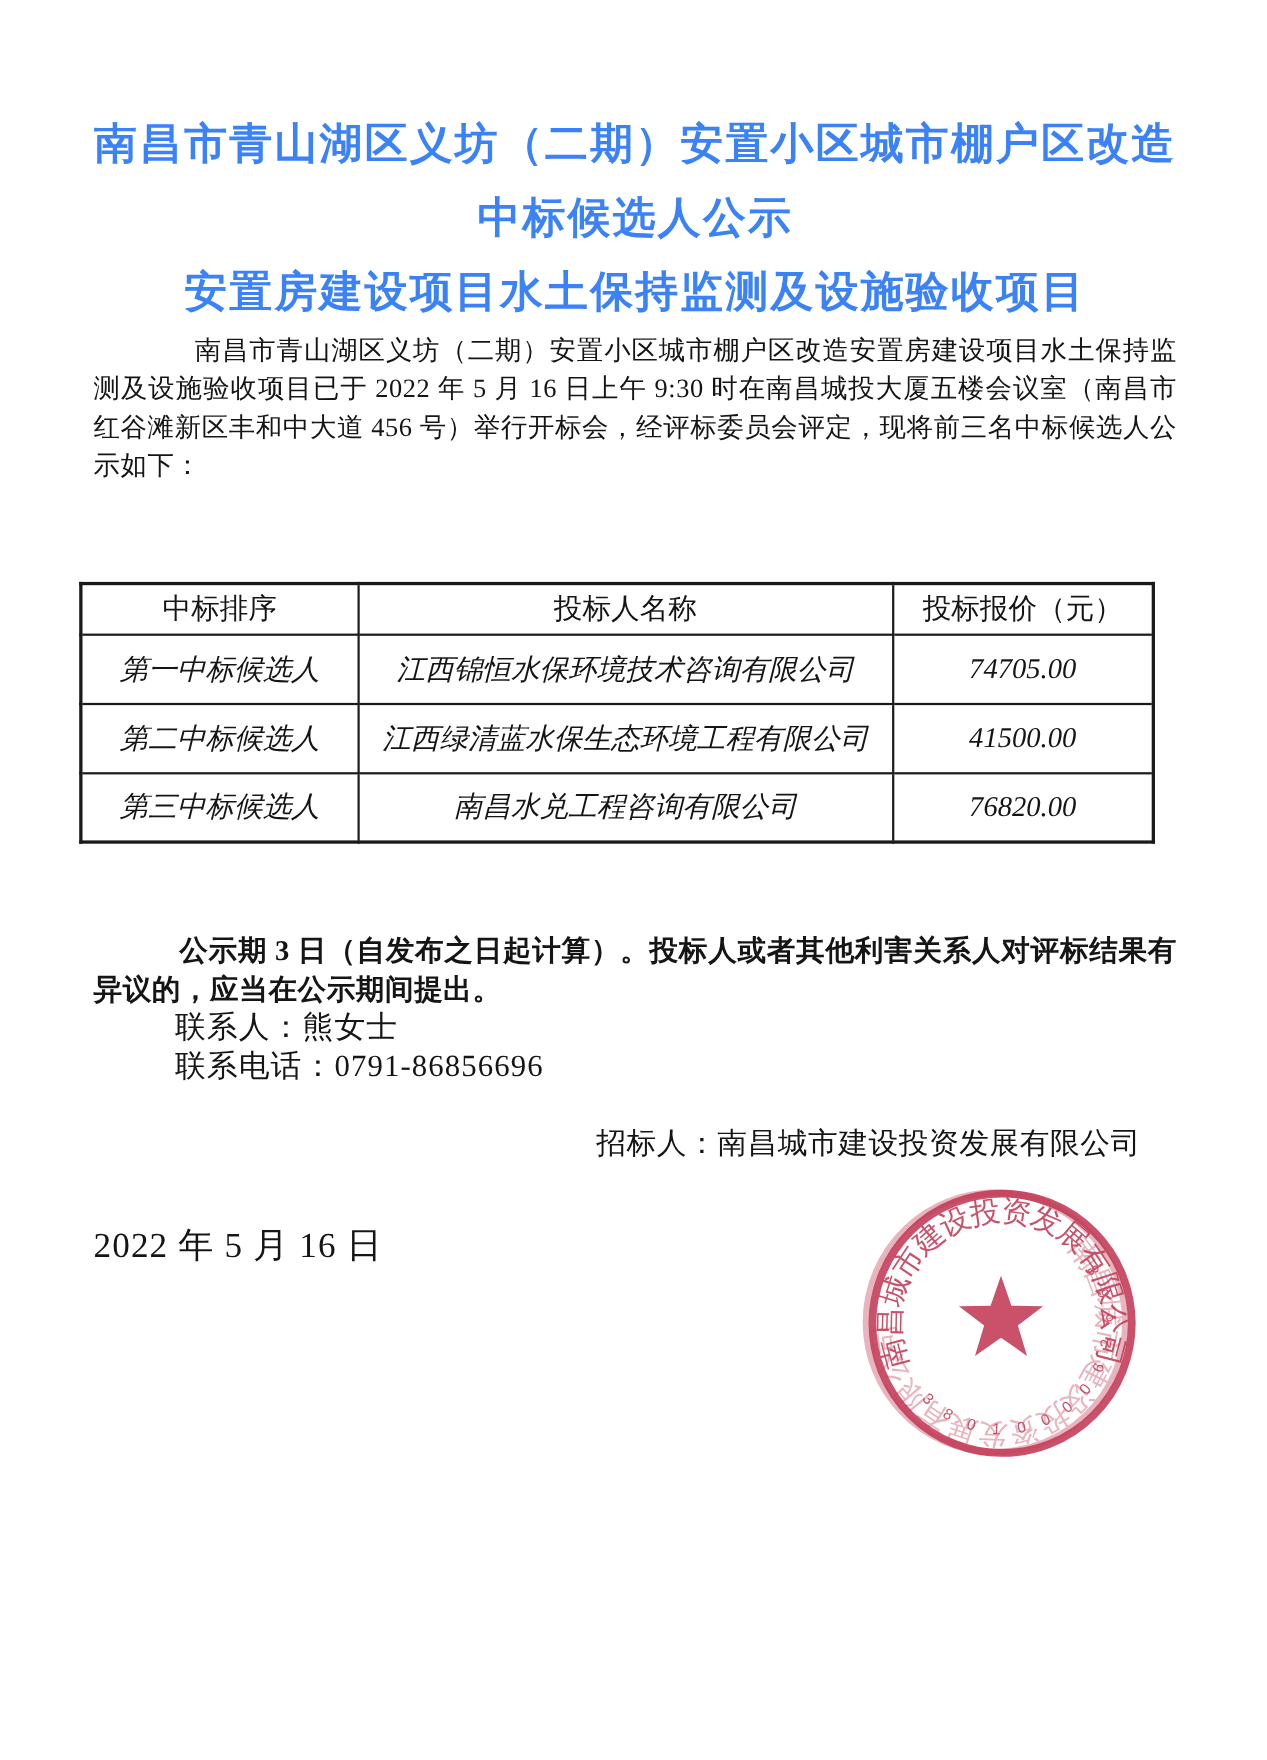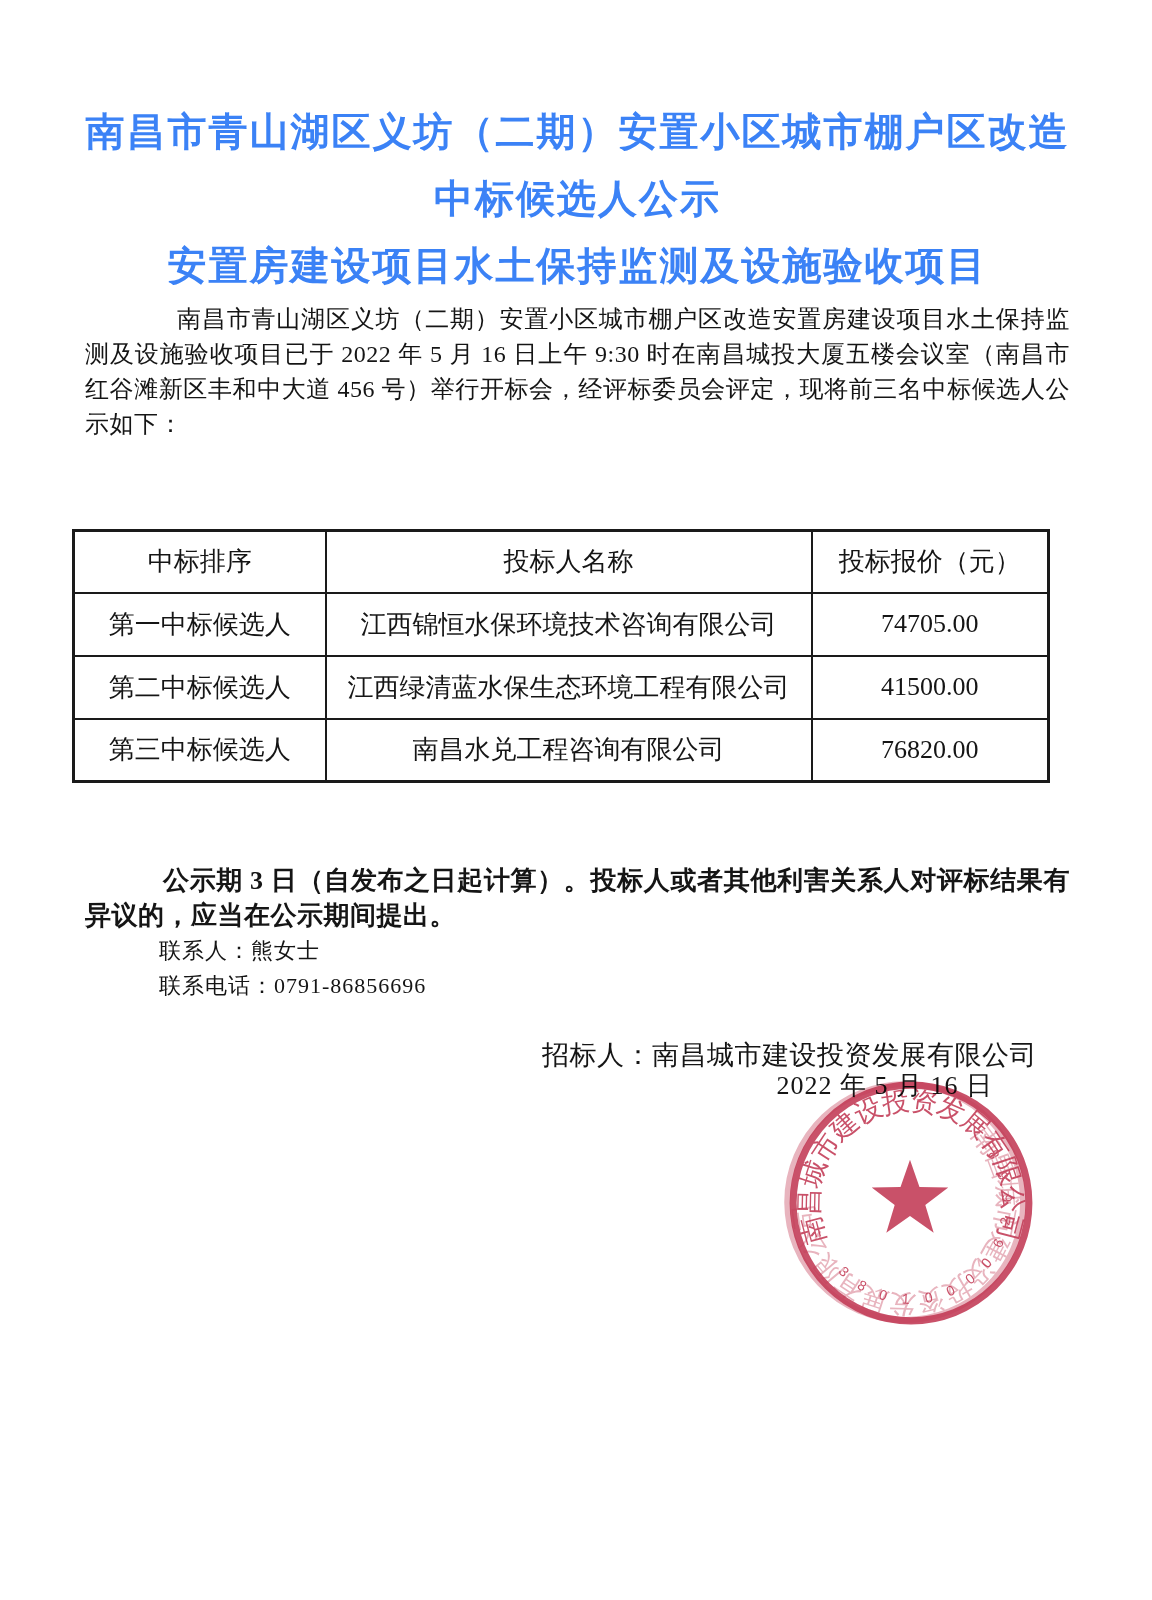--- a/index.html
+++ b/index.html
@@ -45,52 +45,52 @@
   }
   table.bids th, table.bids td {
     border: 2px solid #1a1a1a;
     font-weight: normal;
     font-size: 26px;
     text-align: center;
     vertical-align: middle;
     padding: 0 4px;
   }
   table.bids { border: 3px solid #1a1a1a; }
-  table.bids thead tr { height: 62px; }
-  table.bids tbody tr { height: 63px; }
+  table.bids thead tr { height: 46px; }
+  table.bids tbody tr { height: 63px; font-style: italic; }
   col.c-rank  { width: 252px; }
   col.c-name  { width: 486px; }
   col.c-price { width: 237px; }
   .notice {
     margin-top: 80px;
     font-size: 26px;
     line-height: 35px;
     text-indent: 78px;
     text-align: justify;
     letter-spacing: 0.5px;
     font-weight: bold;
   }
   .contact {
-    font-size: 22px;
+    font-size: 28px;
     line-height: 35px;
     padding-left: 74px;
     letter-spacing: 1px;
   }
   .tenderer {
     margin-top: 36px;
     font-size: 27px;
     line-height: 32px;
     text-align: right;
     padding-right: 33px;
     letter-spacing: 0.5px;
   }
   .dateline {
-    font-size: 26px;
+    margin-top: 62px;
+    font-size: 32px;
     line-height: 30px;
-    text-align: right;
     padding-right: 77px;
     letter-spacing: 1px;
   }
   .stamp {
     position: absolute;
     left: 780px;
     top: 1068px;
     width: 262px;
     height: 270px;
     mix-blend-mode: multiply;

